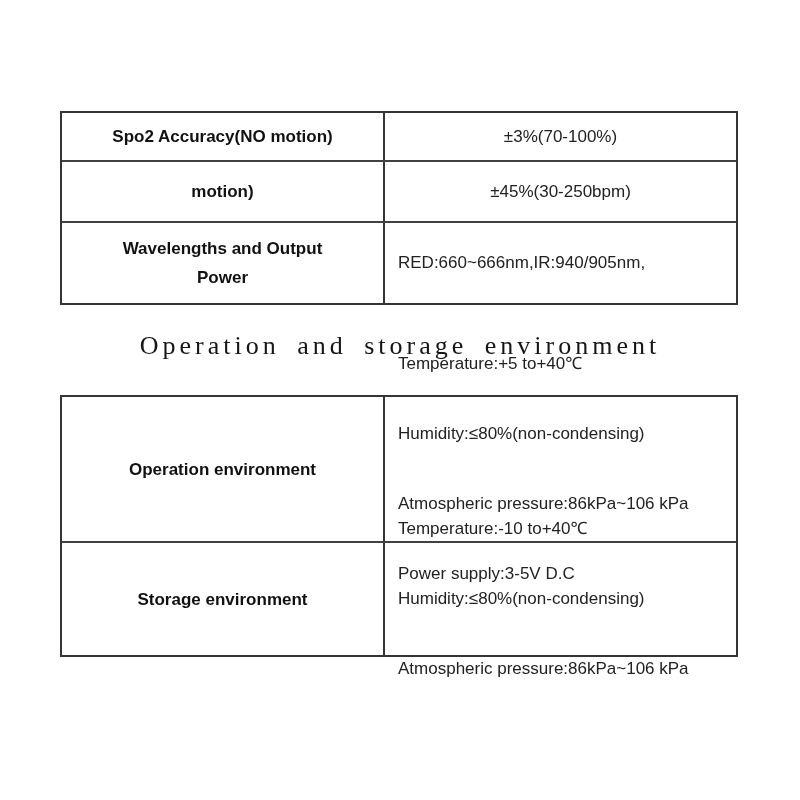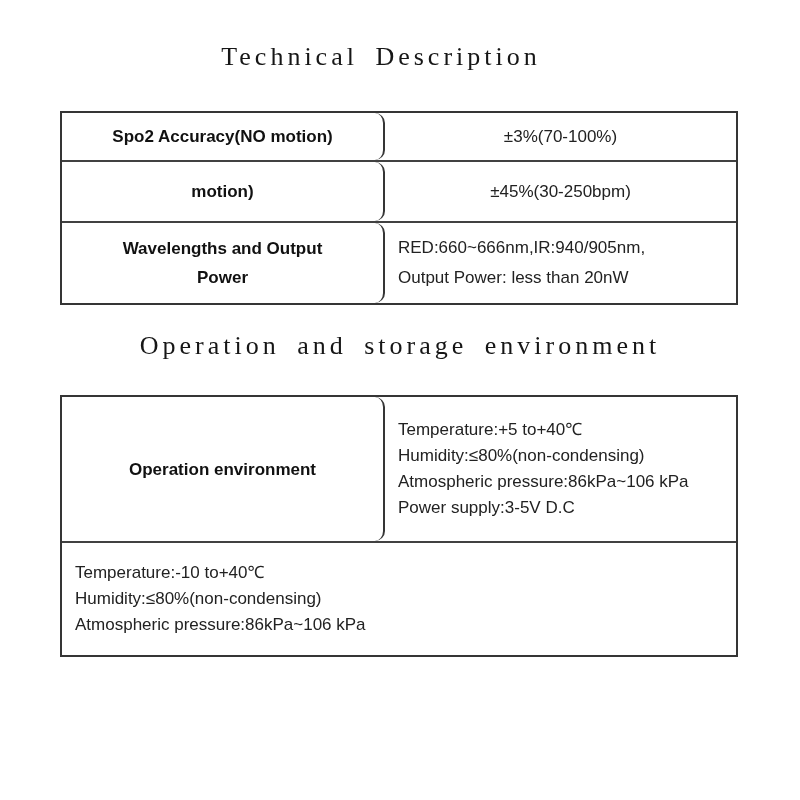--- a/index.html
+++ b/index.html
@@ -54,52 +54,50 @@
     display: flex;
     flex-direction: column;
     justify-content: center;
     align-items: center;
     text-align: center;
     font-weight: bold;
     font-size: 17px;
     line-height: 29px;
     color: #111111;
     padding: 18px 8px;
-    border-radius: 10px;
   }
   .cell-value {
     flex: 1 1 auto;
     box-sizing: border-box;
     display: flex;
     flex-direction: column;
     justify-content: center;
     font-size: 17px;
     color: #222222;
   }
   .cell-value.center-text { align-items: center; text-align: left; }
-  .cell-value.left-text   { align-items: flex-start; text-align: left; padding-left: 13px; }
+  .cell-value.left-text   { align-items: flex-start; text-align: left; padding-left: 13px; gap: 44px; }
 
   
   #table-technical .r1 { height: 47px; }
   #table-technical .r2 { height: 61px; }
   #table-technical .r3 { height: 82px; }
   #table-technical .r3 .cell-value { line-height: 30px; }
 
   #table-environment .r1 { height: 144px; }
   #table-environment .r2 { height: 114px; }
   #table-environment .cell-value { line-height: 26px; }
 
   .value-line, .label-line { display: block; }
 </style>
 </head>
 <body>
 
 <div id="page">
 
-  <div id="heading-1" class="doc-heading">Technical Description</div>
 
   <div id="table-technical" class="spec-table">
 
     <div class="spec-row r1">
       <div class="cell-label">
         <span class="label-line">Spo2 Accuracy(NO motion)</span>
       </div>
       <div class="cell-value center-text">
         <span class="value-line">±3%(70-100%)</span>
       </div>
@@ -114,21 +112,20 @@
       </div>
     </div>
 
     <div class="spec-row r3">
       <div class="cell-label">
         <span class="label-line">Wavelengths and Output</span>
         <span class="label-line">Power</span>
       </div>
       <div class="cell-value left-text">
         <span class="value-line">RED:660~666nm,IR:940/905nm,</span>
-        <span class="value-line">Output Power: less than 20nW</span>
       </div>
     </div>
 
   </div>
 
   <div id="heading-2" class="doc-heading">Operation and storage environment</div>
 
   <div id="table-environment" class="spec-table">
 
     <div class="spec-row r1">
@@ -137,20 +134,23 @@
       </div>
       <div class="cell-value left-text">
         <span class="value-line">Temperature:+5 to+40℃</span>
         <span class="value-line">Humidity:≤80%(non-condensing)</span>
         <span class="value-line">Atmospheric pressure:86kPa~106 kPa</span>
         <span class="value-line">Power supply:3-5V D.C</span>
       </div>
     </div>
 
     <div class="spec-row r2">
+      <div class="cell-label">
+        <span class="label-line">Storage environment</span>
+      </div>
       <div class="cell-value left-text">
         <span class="value-line">Temperature:-10 to+40℃</span>
         <span class="value-line">Humidity:≤80%(non-condensing)</span>
         <span class="value-line">Atmospheric pressure:86kPa~106 kPa</span>
       </div>
     </div>
 
   </div>
 
 </div>

